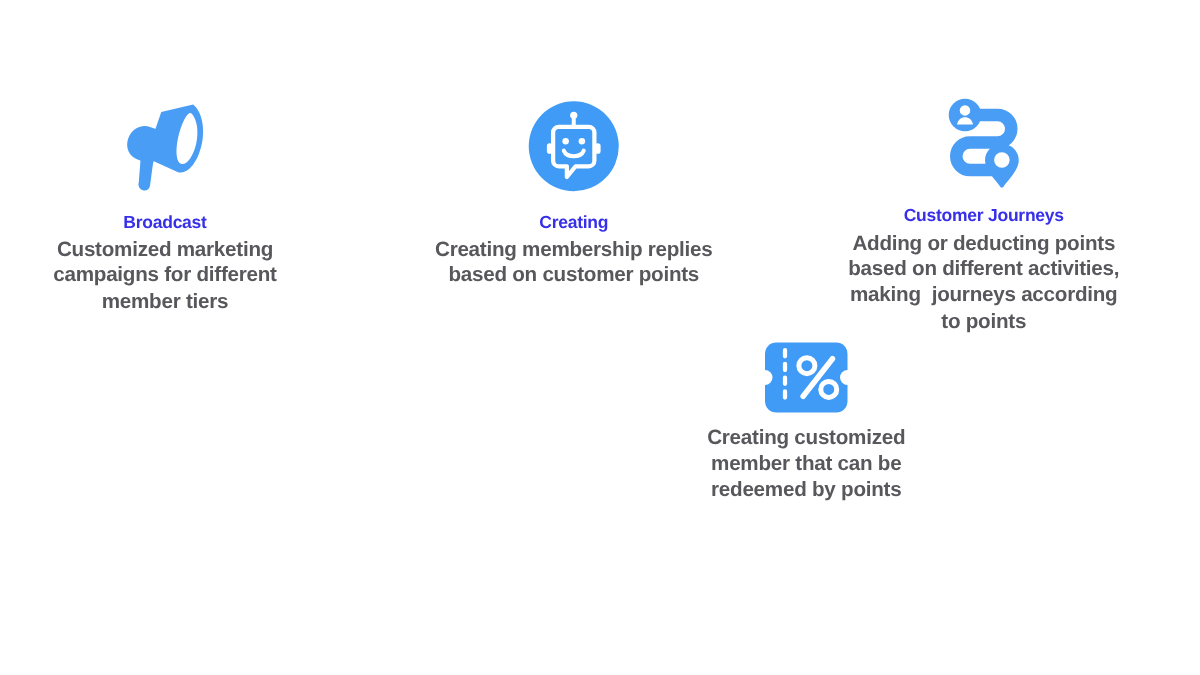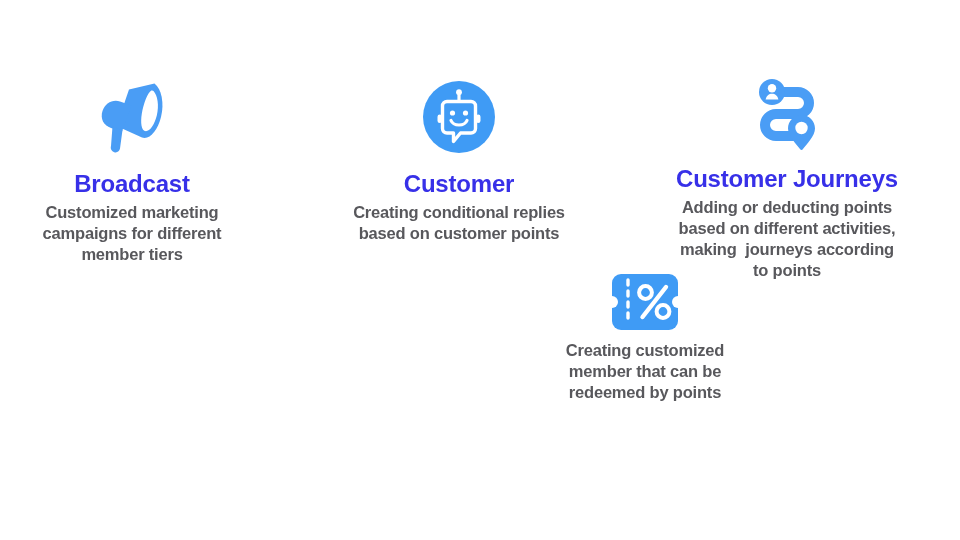--- a/index.html
+++ b/index.html
@@ -31,21 +31,21 @@
   .icon-wrap {
     display: flex;
     align-items: flex-end;
     justify-content: center;
     margin-bottom: 8px;
   }
 
   .feature-title {
     color: #3730e8;
     font-weight: bold;
-    font-size: 24px;
+    font-size: 14px;
     letter-spacing: -0.2px;
     line-height: 1.25;
     margin-bottom: 3px;
     white-space: nowrap;
   }
 
   .feature-desc {
     color: #58585c;
     font-weight: bold;
     font-size: 16.5px;
@@ -112,22 +112,22 @@
         <rect x="53.9" y="34.5" width="4.6" height="8.5" rx="2.3" fill="#ffffff"></rect>
 
         <path d="M25 21.5 H49 A4.5 4.5 0 0 1 53.5 26 V48.5 A4.5 4.5 0 0 1 49 53 H38.5 L31.5 61.5 L31.5 53 H25 A4.5 4.5 0 0 1 20.5 48.5 V26 A4.5 4.5 0 0 1 25 21.5 Z" fill="none" stroke="#ffffff" stroke-width="3.4" stroke-linejoin="round"></path>
 
         <circle cx="30.5" cy="33" r="2.6" fill="#ffffff"></circle>
         <circle cx="43.5" cy="33" r="2.6" fill="#ffffff"></circle>
 
         <path d="M29 40.5 C31.5 46.5 42.5 46.5 45 40.5" fill="none" stroke="#ffffff" stroke-width="3.2" stroke-linecap="round"></path>
       </svg>
     </div>
-    <div class="feature-title">Customer</div>
-    <div class="feature-desc">Creating conditional replies
+    <div class="feature-title">Creating</div>
+    <div class="feature-desc">Creating membership replies
 based on customer points</div>
   </div>
 
   <div class="feature" id="cell-customer-journeys">
     <div class="icon-wrap">
       <svg width="78" height="78" viewBox="0 0 78 78">
 
         <path d="M26 16 H50 A11 11 0 0 1 50 38 H28 A11 11 0 0 0 28 60 H49" fill="none" stroke="#4a9df5" stroke-width="10" stroke-linecap="round" stroke-linejoin="round"></path>
 
         <circle cx="24" cy="16" r="13" fill="#4a9df5"></circle>

